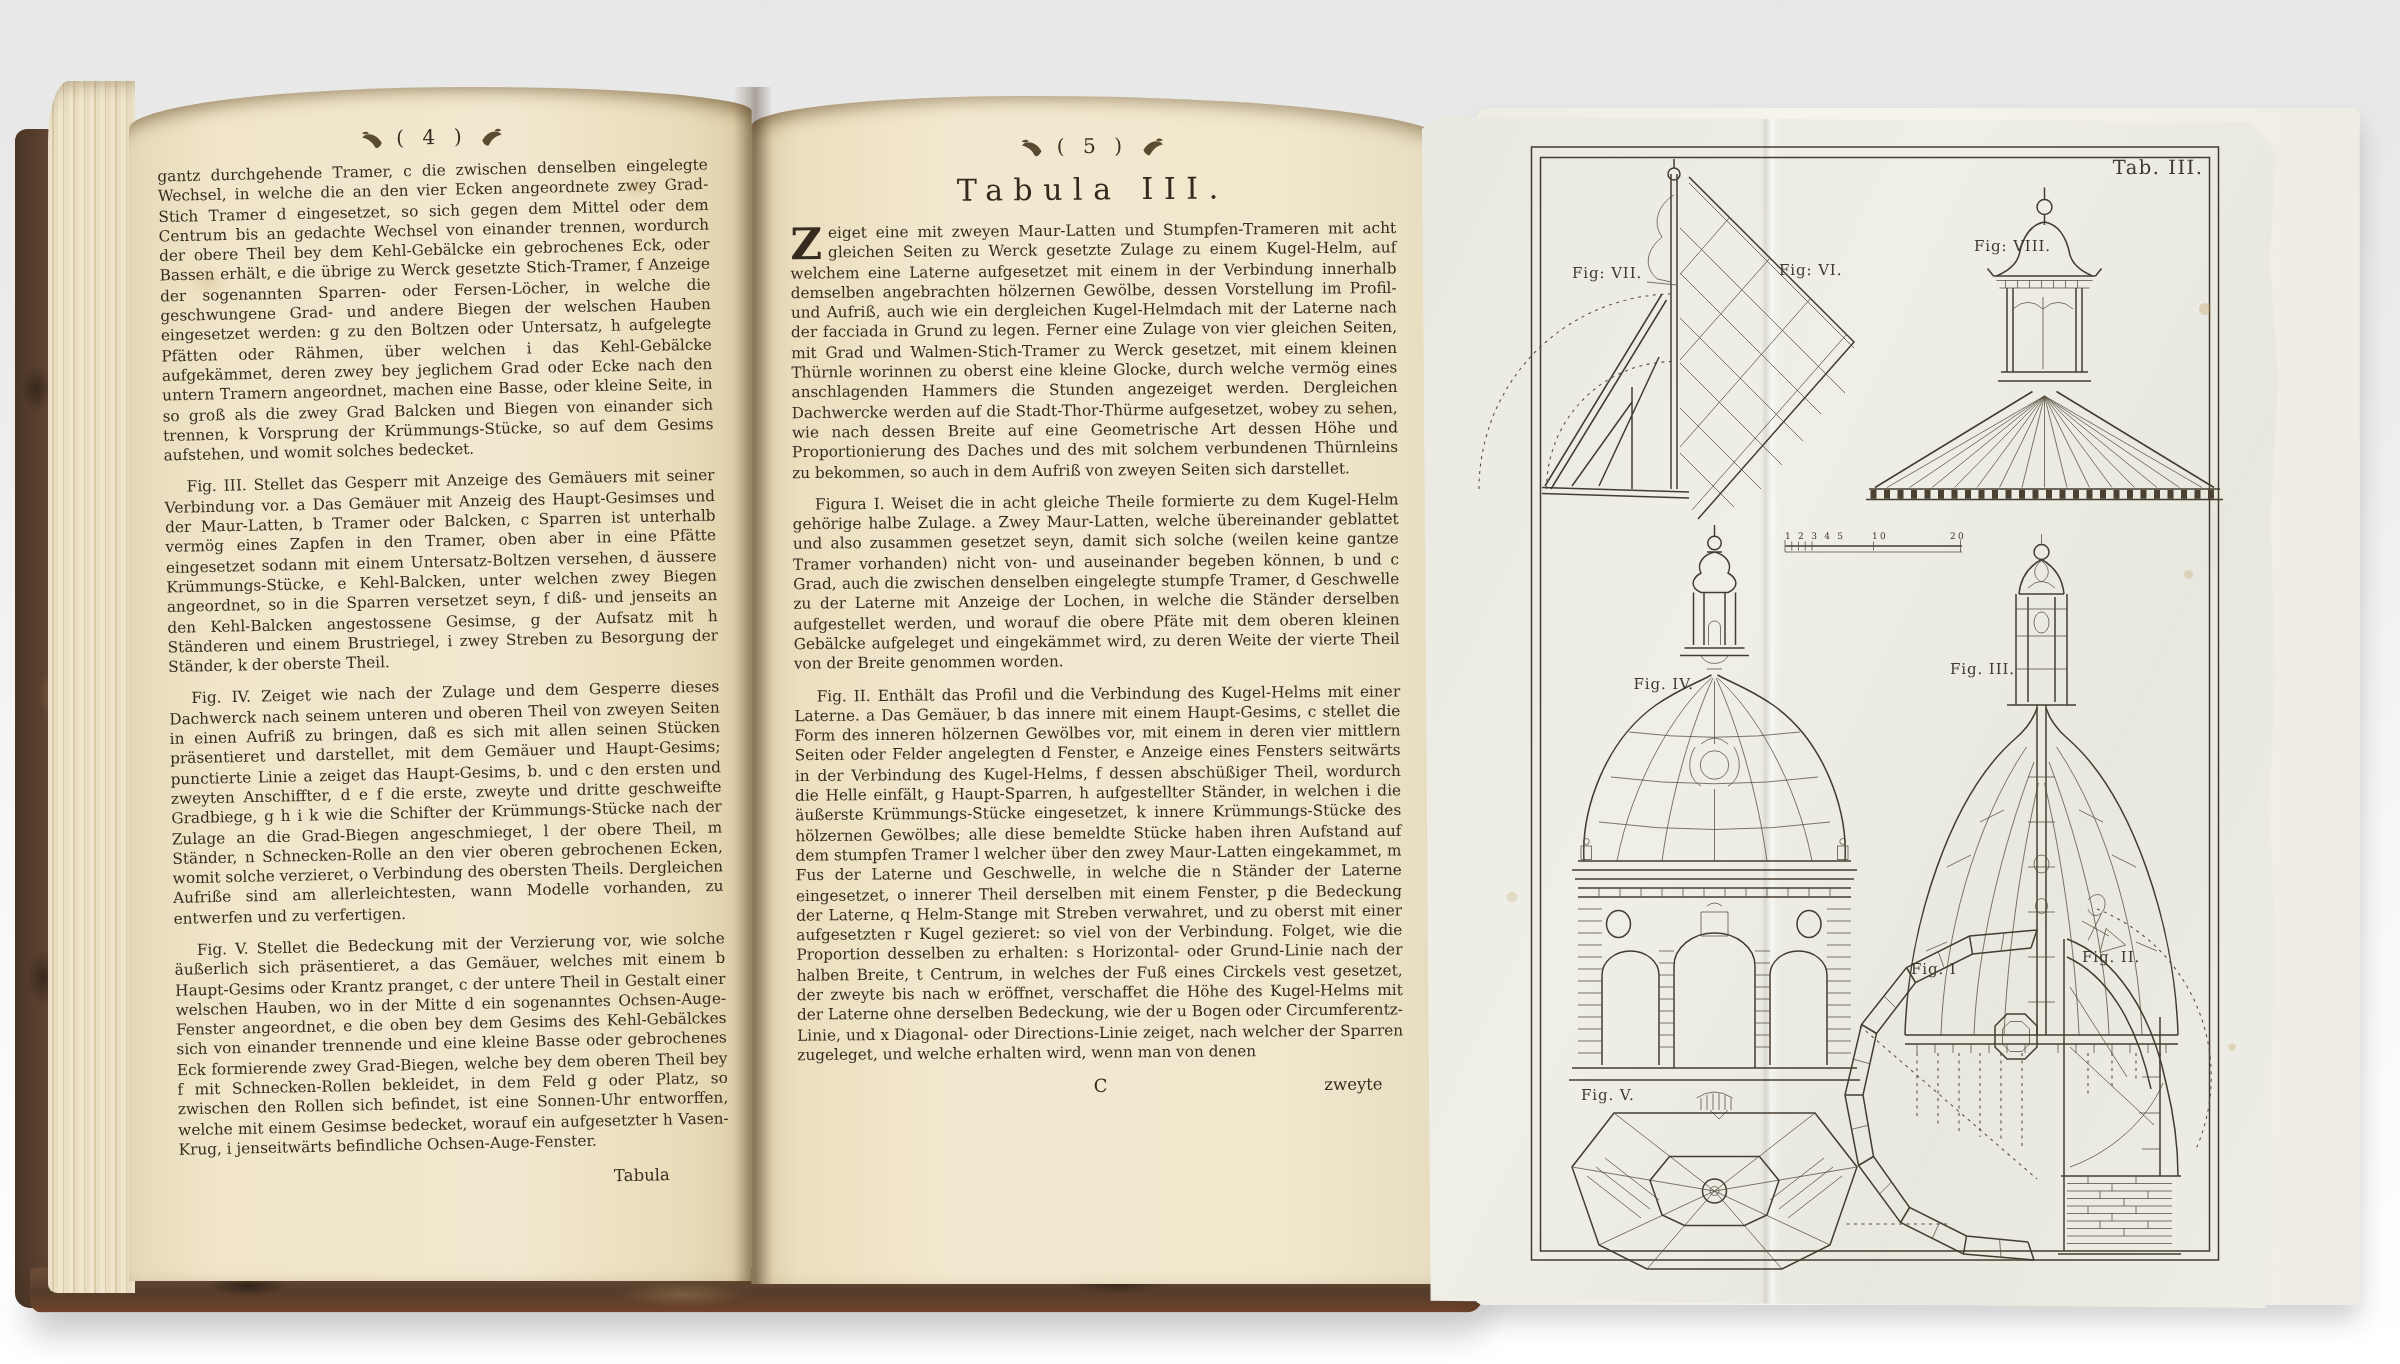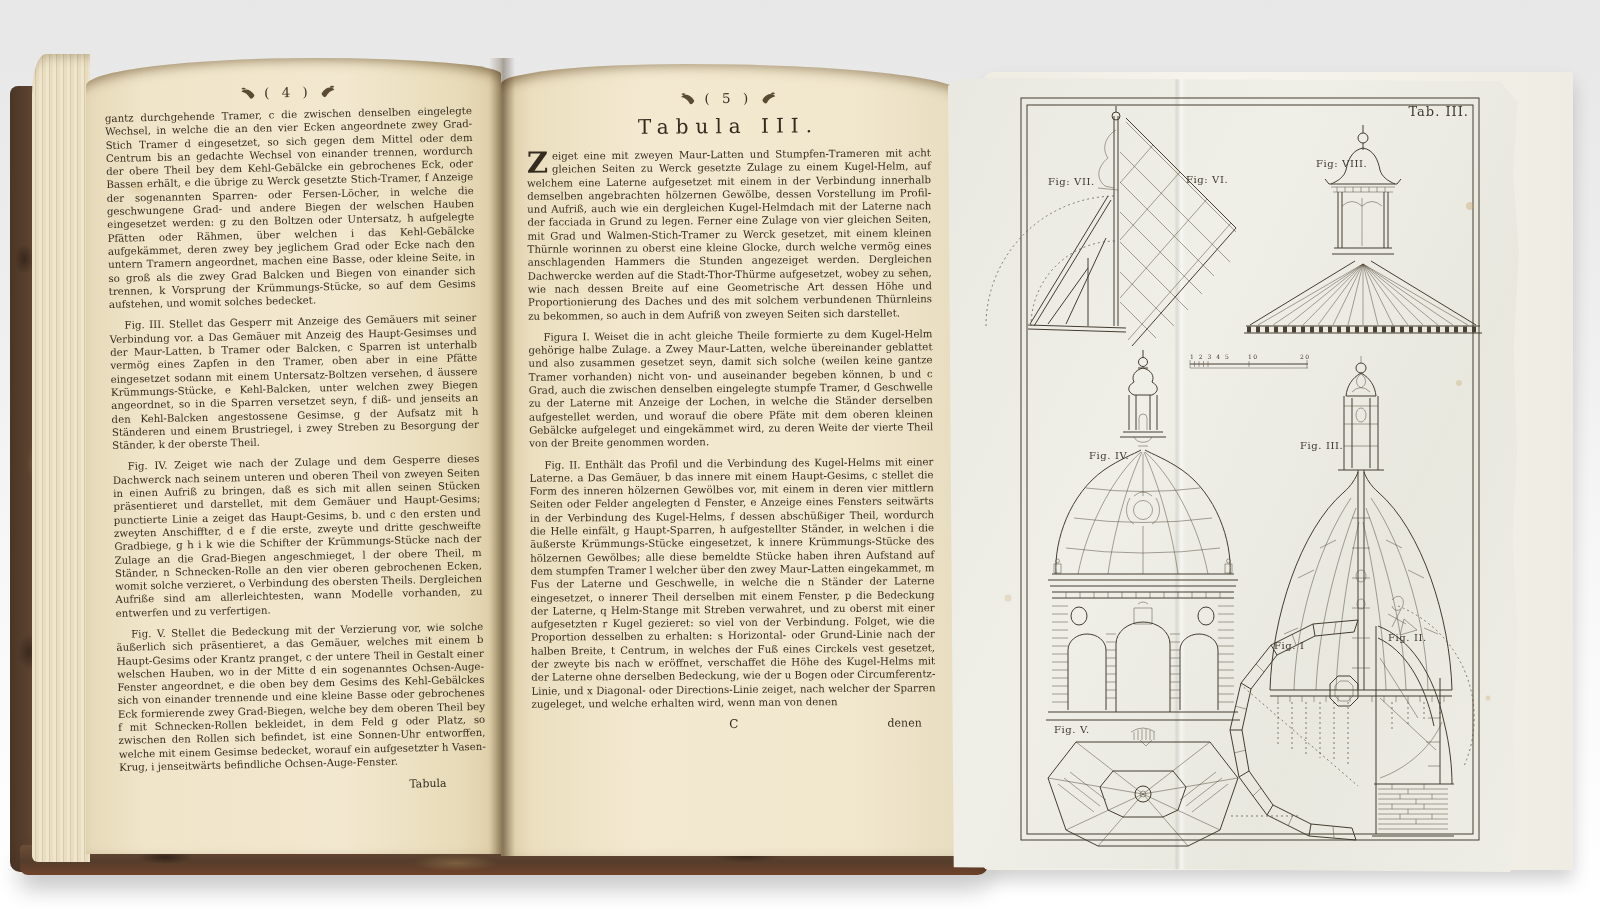--- a/index.html
+++ b/index.html
@@ -120,21 +120,21 @@
           </svg>
       </div>
       <div class="pagetitle">Tabula III.</div>
       <div class="textcol">
         <p class="noindent"><span class="dropcap">Z</span><span>eiget eine mit zweyen Maur-Latten und Stumpfen-Trameren mit acht gleichen Seiten zu Werck gesetzte Zulage zu einem Kugel-Helm, auf welchem eine Laterne aufgesetzet mit einem in der Verbindung innerhalb demselben angebrachten hölzernen Gewölbe, dessen Vorstellung im Profil- und Aufriß, auch wie ein dergleichen Kugel-Helmdach mit der Laterne nach der facciada in Grund zu legen. Ferner eine Zulage von vier gleichen Seiten, mit Grad und Walmen-Stich-Tramer zu Werck gesetzet, mit einem kleinen Thürnle worinnen zu oberst eine kleine Glocke, durch welche vermög eines anschlagenden Hammers die Stunden angezeiget werden. Dergleichen Dachwercke werden auf die Stadt-Thor-Thürme aufgesetzet, wobey zu sehen, wie nach dessen Breite auf eine Geometrische Art dessen Höhe und Proportionierung des Daches und des mit solchem verbundenen Thürnleins zu bekommen, so auch in dem Aufriß von zweyen Seiten sich darstellet.</span></p>
         <p>Figura I. Weiset die in acht gleiche Theile formierte zu dem Kugel-Helm gehörige halbe Zulage. a Zwey Maur-Latten, welche übereinander geblattet und also zusammen gesetzet seyn, damit sich solche (weilen keine gantze Tramer vorhanden) nicht von- und auseinander begeben können, b und c Grad, auch die zwischen denselben eingelegte stumpfe Tramer, d Geschwelle zu der Laterne mit Anzeige der Lochen, in welche die Ständer derselben aufgestellet werden, und worauf die obere Pfäte mit dem oberen kleinen Gebälcke aufgeleget und eingekämmet wird, zu deren Weite der vierte Theil von der Breite genommen worden.</p>
         <p>Fig. II. Enthält das Profil und die Verbindung des Kugel-Helms mit einer Laterne. a Das Gemäuer, b das innere mit einem Haupt-Gesims, c stellet die Form des inneren hölzernen Gewölbes vor, mit einem in deren vier mittlern Seiten oder Felder angelegten d Fenster, e Anzeige eines Fensters seitwärts in der Verbindung des Kugel-Helms, f dessen abschüßiger Theil, wordurch die Helle einfält, g Haupt-Sparren, h aufgestellter Ständer, in welchen i die äußerste Krümmungs-Stücke eingesetzet, k innere Krümmungs-Stücke des hölzernen Gewölbes; alle diese bemeldte Stücke haben ihren Aufstand auf dem stumpfen Tramer l welcher über den zwey Maur-Latten eingekammet, m Fus der Laterne und Geschwelle, in welche die n Ständer der Laterne eingesetzet, o innerer Theil derselben mit einem Fenster, p die Bedeckung der Laterne, q Helm-Stange mit Streben verwahret, und zu oberst mit einer aufgesetzten r Kugel gezieret: so viel von der Verbindung. Folget, wie die Proportion desselben zu erhalten: s Horizontal- oder Grund-Linie nach der halben Breite, t Centrum, in welches der Fuß eines Circkels vest gesetzet, der zweyte bis nach w eröffnet, verschaffet die Höhe des Kugel-Helms mit der Laterne ohne derselben Bedeckung, wie der u Bogen oder Circumferentz-Linie, und x Diagonal- oder Directions-Linie zeiget, nach welcher der Sparren zugeleget, und welche erhalten wird, wenn man von denen</p>
       </div>
       <div class="sigline">
         <span class="sig">C</span>
-        <span class="catch">denen</span>
+        <span class="catch">zweyte</span>
       </div>
     </div>
     <div class="stain" style="left:400px;top:200px;width:22px;height:16px;background:radial-gradient(closest-side,rgba(185,140,70,.2),rgba(185,140,70,0))"></div>
   </div>
 
   <div class="gutter"></div>
 
   <div class="plate-backing"></div>
   <div class="plate">
     <svg viewBox="0 0 572 794">

